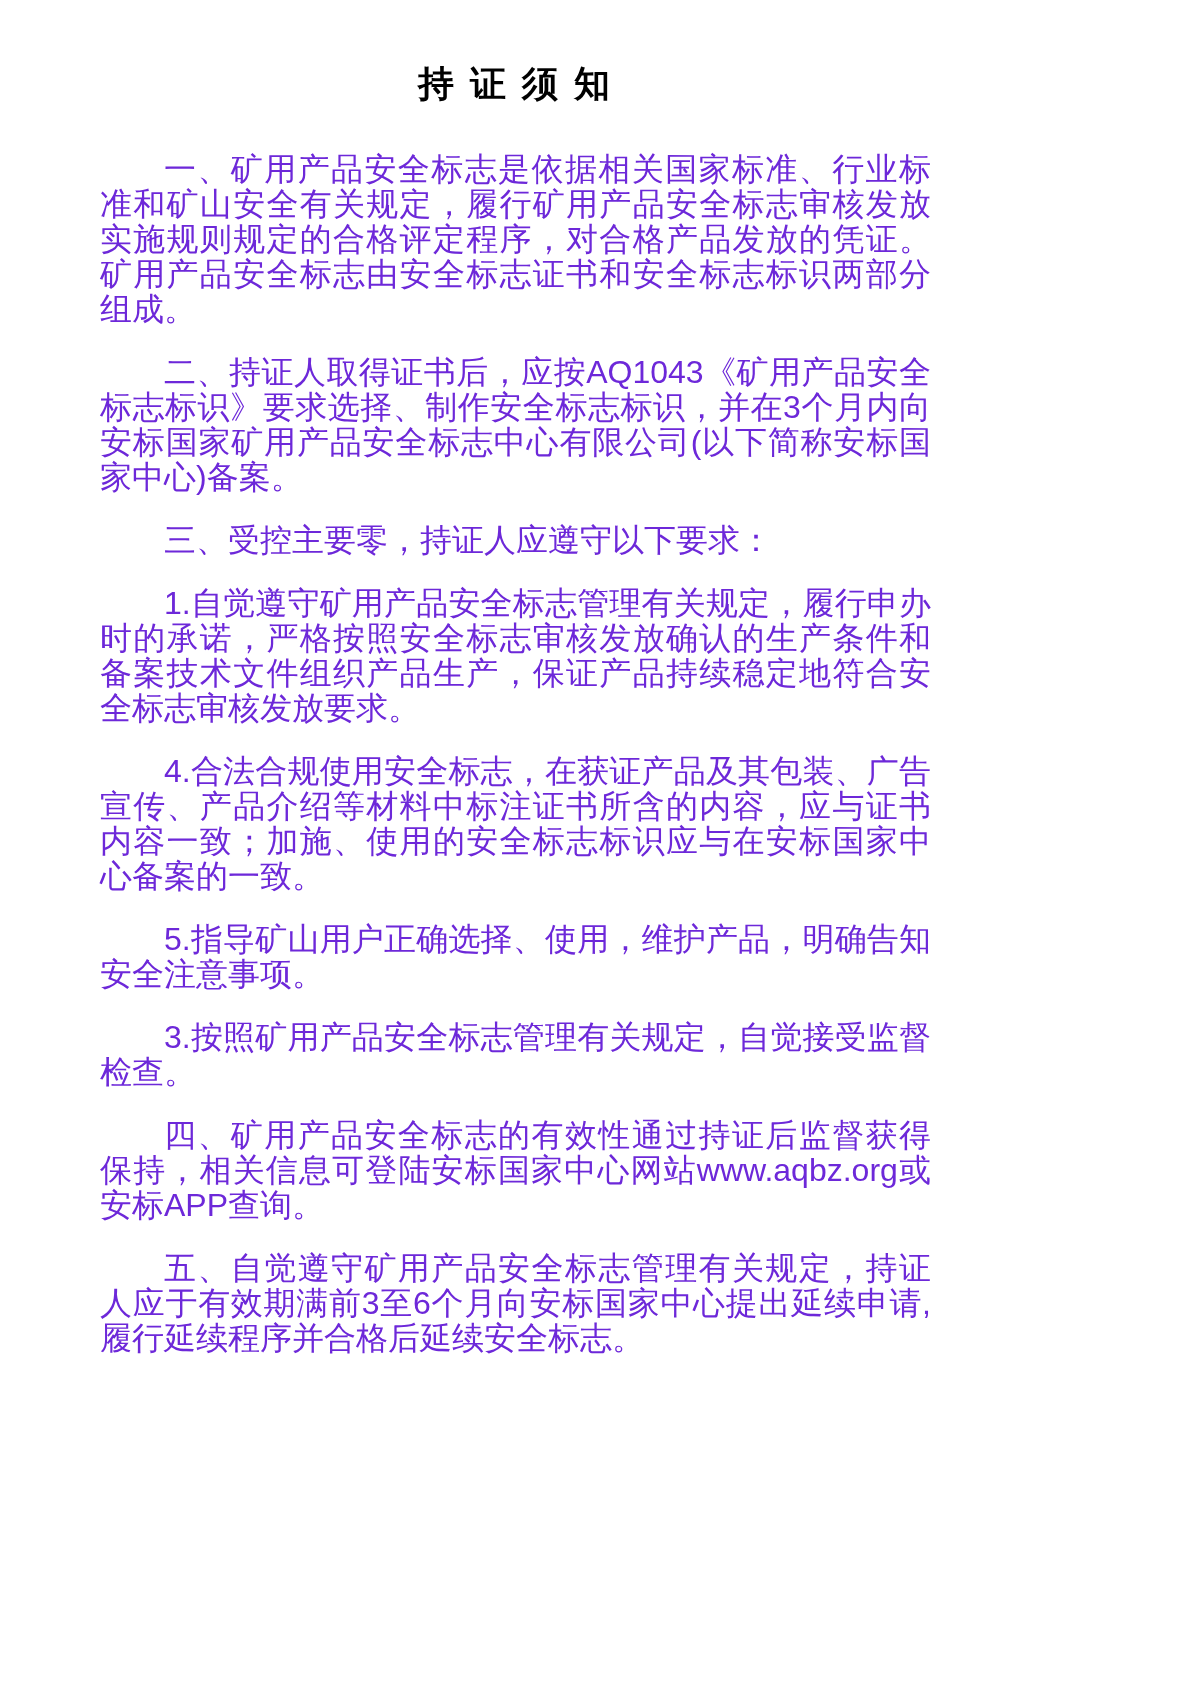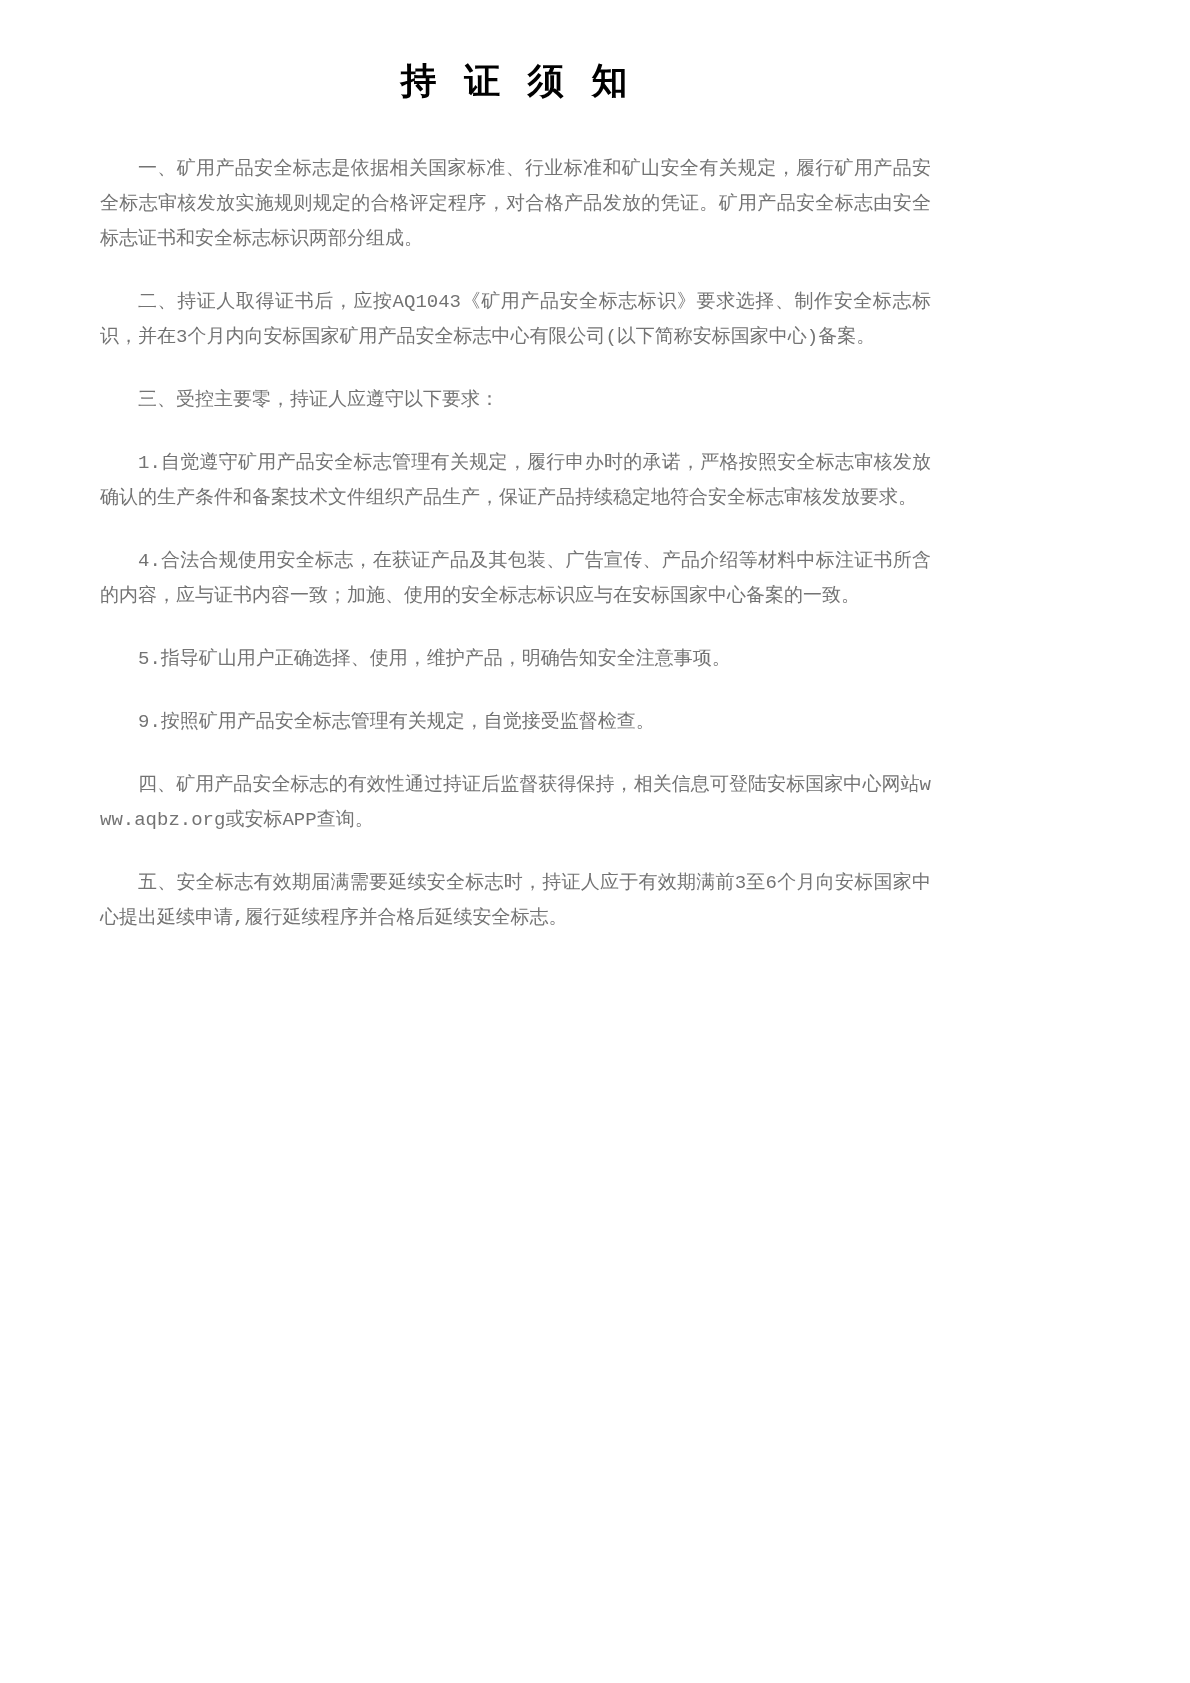--- a/index.html
+++ b/index.html
@@ -8,53 +8,53 @@
     background: #ffffff;
   }
   .page {
     position: relative;
     width: 978px;
     height: 1683px;
     background: #ffffff;
     box-sizing: border-box;
     padding: 62px 47px 0 100px;
     color: #000000;
-    font-family: Liberation Mono, monospace;
+    font-family: Liberation Sans, sans-serif;
     overflow: hidden;
   }
   .doc-title {
     margin: 0 0 46px 0;
     text-align: center;
     font-size: 36px;
     line-height: 44px;
     font-weight: bold;
     letter-spacing: 3px;
     color: #000000;
     white-space: pre;
   }
   .doc-body p.para {
     margin: 0 0 28px 0;
-    font-size: 19px;
+    font-size: 32px;
     line-height: 35px;
     text-indent: 2em;
     text-align: justify;
-    color: #737373;
+    color: #6d28d9;
     word-break: break-all;
   }
 </style>
 </head>
 <body>
 
 <div class="page">
   <h1 class="doc-title">持 证 须 知</h1>
 
   <div class="doc-body">
     <p class="para">一、矿用产品安全标志是依据相关国家标准、行业标准和矿山安全有关规定，履行矿用产品安全标志审核发放实施规则规定的合格评定程序，对合格产品发放的凭证。矿用产品安全标志由安全标志证书和安全标志标识两部分组成。</p>
     <p class="para">二、持证人取得证书后，应按AQ1043《矿用产品安全标志标识》要求选择、制作安全标志标识，并在3个月内向安标国家矿用产品安全标志中心有限公司(以下简称安标国家中心)备案。</p>
     <p class="para">三、受控主要零，持证人应遵守以下要求：</p>
     <p class="para">1.自觉遵守矿用产品安全标志管理有关规定，履行申办时的承诺，严格按照安全标志审核发放确认的生产条件和备案技术文件组织产品生产，保证产品持续稳定地符合安全标志审核发放要求。</p>
     <p class="para">4.合法合规使用安全标志，在获证产品及其包装、广告宣传、产品介绍等材料中标注证书所含的内容，应与证书内容一致；加施、使用的安全标志标识应与在安标国家中心备案的一致。</p>
     <p class="para">5.指导矿山用户正确选择、使用，维护产品，明确告知安全注意事项。</p>
-    <p class="para">9.按照矿用产品安全标志管理有关规定，自觉接受监督检查。</p>
+    <p class="para">3.按照矿用产品安全标志管理有关规定，自觉接受监督检查。</p>
     <p class="para">四、矿用产品安全标志的有效性通过持证后监督获得保持，相关信息可登陆安标国家中心网站www.aqbz.org或安标APP查询。</p>
-    <p class="para">五、安全标志有效期届满需要延续安全标志时，持证人应于有效期满前3至6个月向安标国家中心提出延续申请,履行延续程序并合格后延续安全标志。</p>
+    <p class="para">五、自觉遵守矿用产品安全标志管理有关规定，持证人应于有效期满前3至6个月向安标国家中心提出延续申请,履行延续程序并合格后延续安全标志。</p>
   </div>
 </div>
 
 </body></html>

